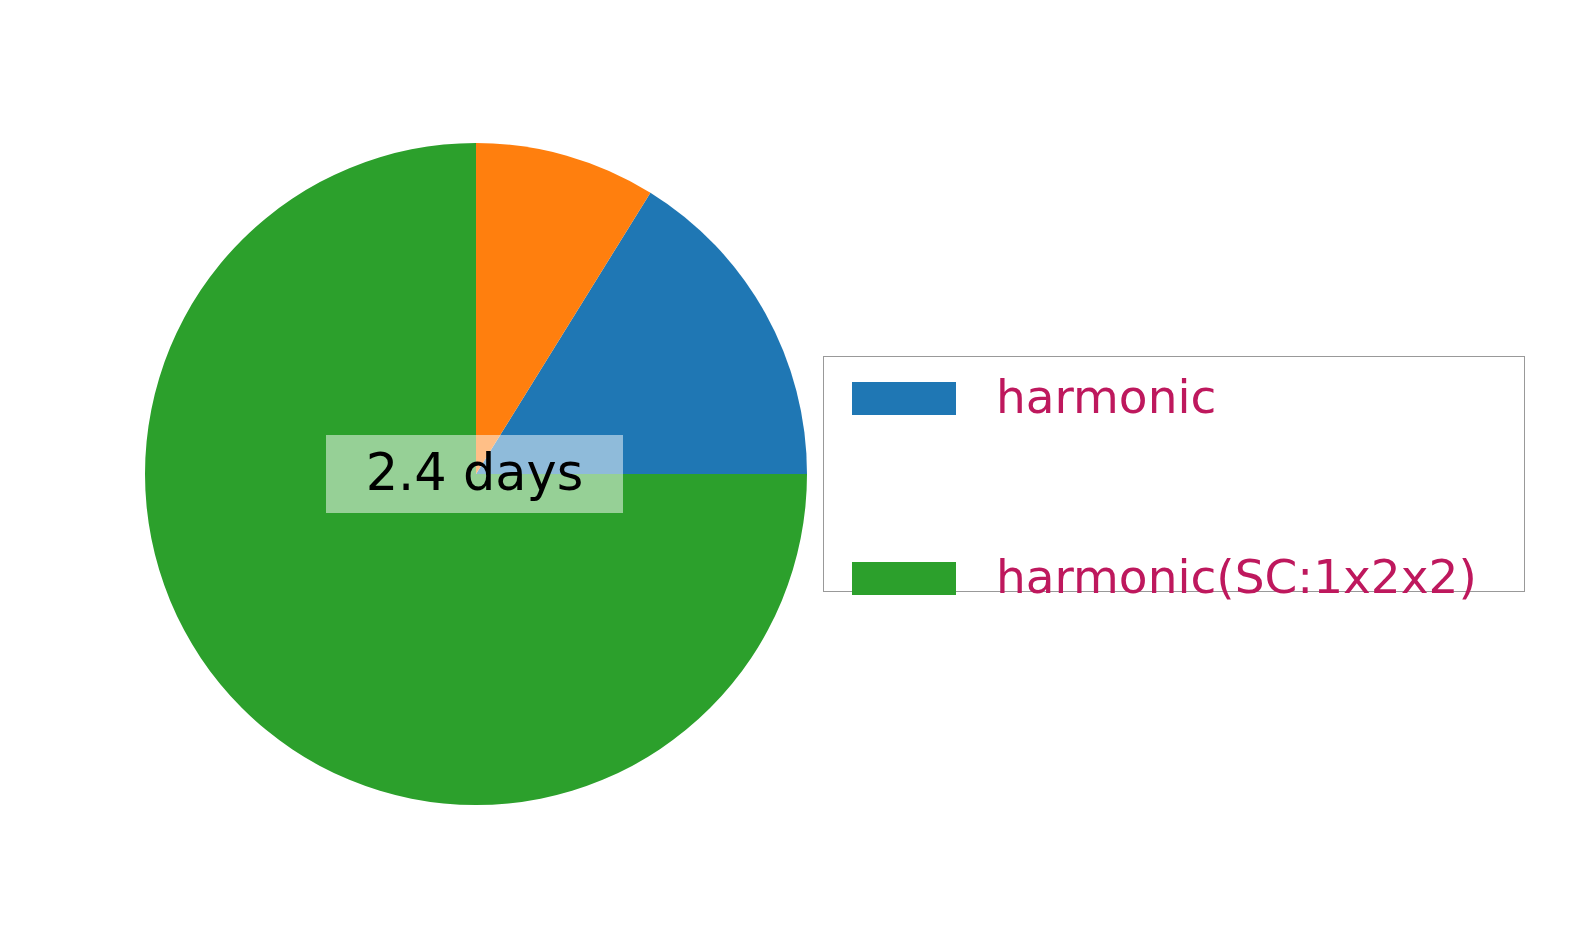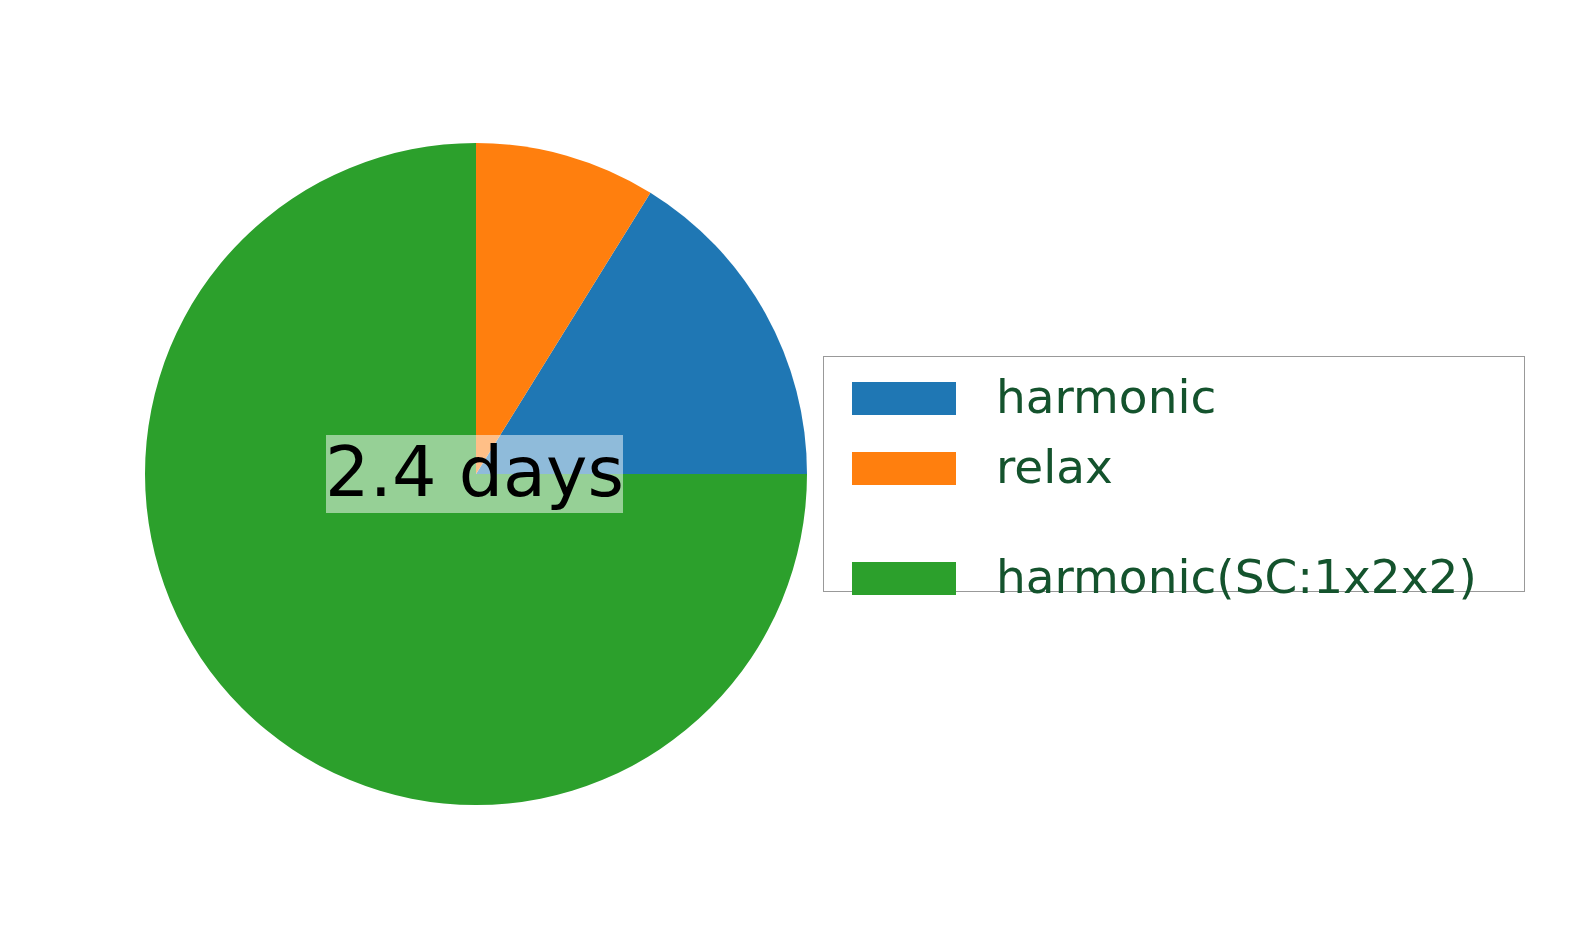--- a/index.html
+++ b/index.html
@@ -42,21 +42,21 @@
     top: 435px;
     width: 297px;
     height: 78px;
     background: rgba(255, 255, 255, 0.5);
     display: flex;
     align-items: center;
     justify-content: center;
     box-sizing: border-box;
   }
   #center-label-text {
-    font-size: 70px;
+    font-size: 51px;
     line-height: 1;
     color: #000000;
     white-space: nowrap;
     letter-spacing: 0px;
     padding-bottom: 4px;
   }
 
   
   #legend {
     position: absolute;
@@ -81,21 +81,21 @@
 
   .legend-swatch {
     width: 104px;
     height: 33px;
     flex: 0 0 auto;
   }
   .legend-label {
     margin-left: 40px;
     font-size: 47px;
     line-height: 1;
-    color: #14532d;
+    color: #be185d;
     white-space: nowrap;
     padding-bottom: 3px;
   }
 </style>
 </head>
 <body>
 
 <div id="figure">
 
   <div id="pie-axes">
@@ -113,24 +113,20 @@
     <span id="center-label-text">2.4 days</span>
   </div>
 
   <div id="legend">
 
     <div class="legend-row legend-row-0">
       <span class="legend-swatch" id="sw0" style="background: rgb(31, 119, 180);"></span>
       <span class="legend-label">harmonic</span>
     </div>
 
-    <div class="legend-row legend-row-1">
-      <span class="legend-swatch" id="sw1" style="background: rgb(255, 127, 14);"></span>
-      <span class="legend-label">relax</span>
-    </div>
 
     <div class="legend-row legend-row-2">
       <span class="legend-swatch" id="sw2" style="background: rgb(44, 160, 44);"></span>
       <span class="legend-label">harmonic(SC:1x2x2)</span>
     </div>
 
   </div>
 
 </div>
 

